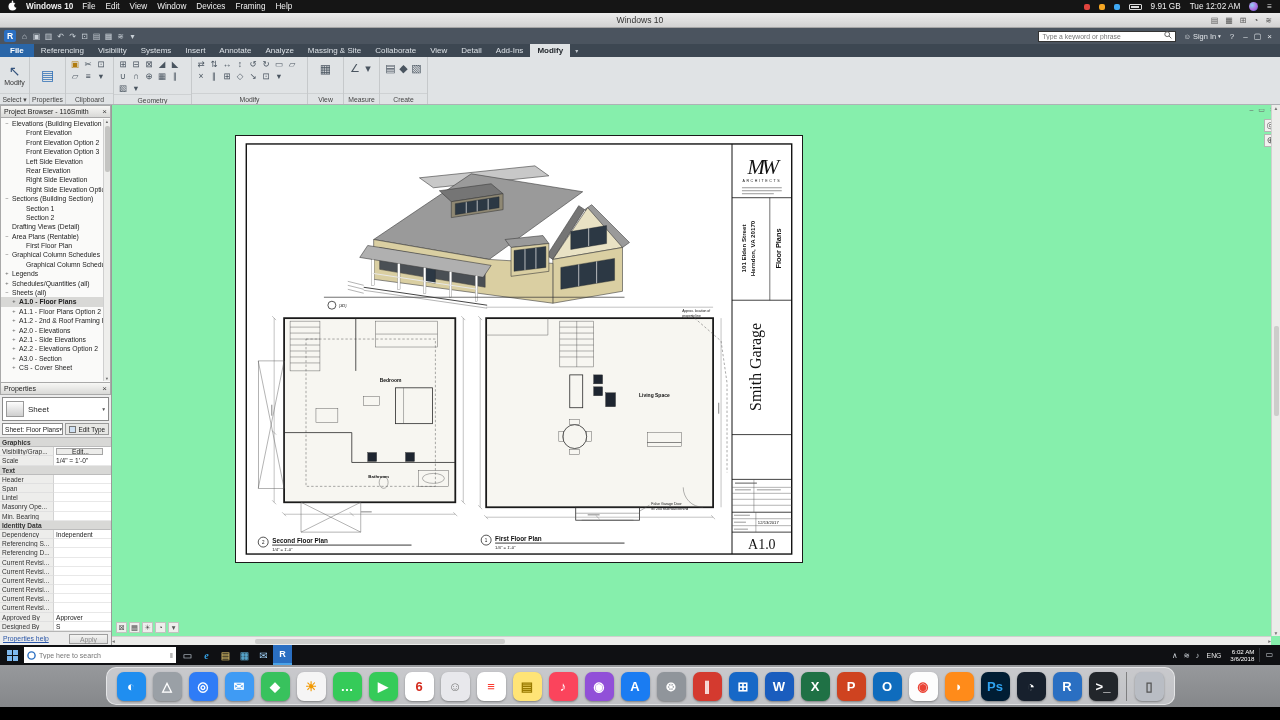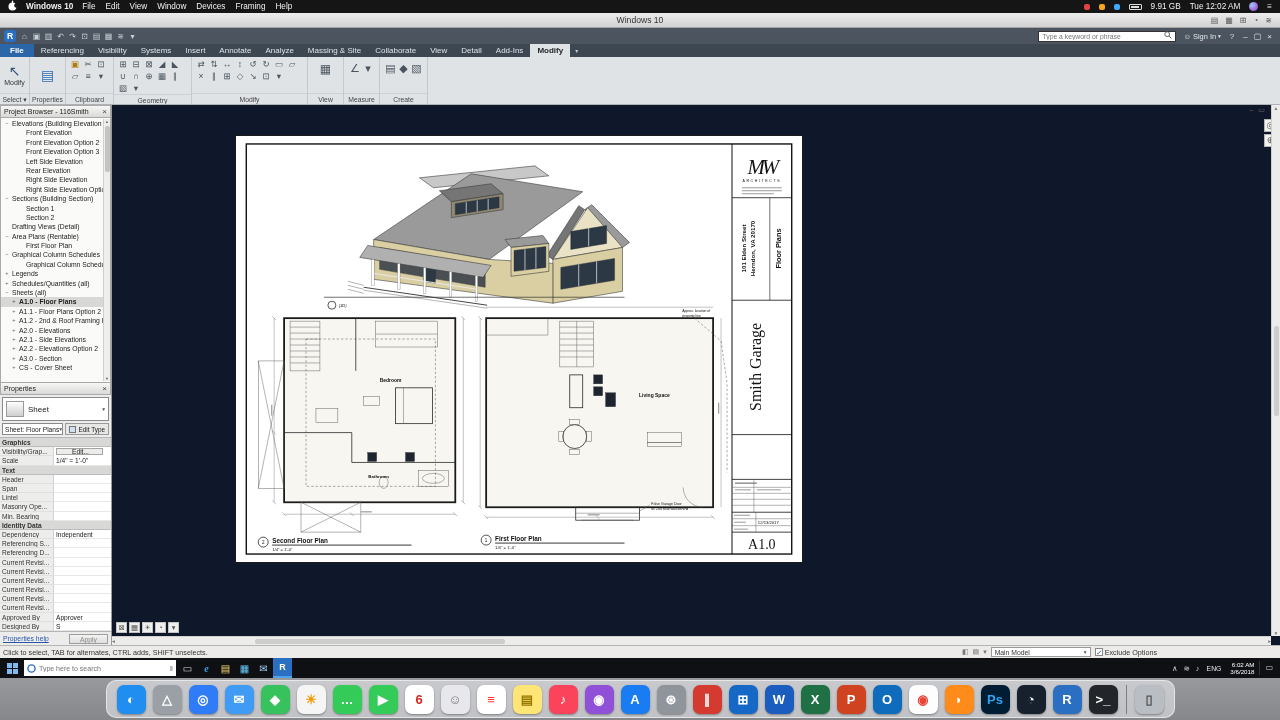--- a/index.html
+++ b/index.html
@@ -75,21 +75,21 @@
 .prow{display:flex;height:9.2px;line-height:9.2px;font-size:6.6px}
 .prow .plab{width:54px;flex:none;background:#ededeb;border-right:1px solid #d2d2d2;border-bottom:1px solid #e0e0e0;padding-left:2px;white-space:nowrap;overflow:hidden;color:#333}
 .prow .pval{flex:1;background:#fff;border-bottom:1px solid #e8e8e8;padding-left:2px;white-space:nowrap;overflow:hidden;color:#222}
 .prow.section .plab{width:100%;background:#d8d8d6;font-weight:bold;border-bottom:1px solid #bcbcbc}
 .prow.vbtn .pval{text-align:center;background:#eceuea;background:#ececea;border:1px solid #a5a5a5;margin:1px 8px 1px 2px;line-height:6.4px;height:7.2px}
 .pfoot{height:13px;display:flex;align-items:center;justify-content:space-between;padding:0 3px}
 .phelp{color:#2a56a8;text-decoration:underline;font-size:6.8px}
 .applybtn{border:1px solid #9e9e9e;background:linear-gradient(#f4f4f2,#dedede);color:#8a8a8a;font-size:6.8px;height:10px;line-height:9px;padding:0 10px}
 
 
-.canvas{flex:1;position:relative;background:#0f172a;overflow:hidden}
+.canvas{flex:1;position:relative;background:#86efac;overflow:hidden}
 .sheet{position:absolute;left:123px;top:30px;width:568px;height:428px;background:#fff;border:1px solid #1a1a1a}
 .winmini{position:absolute;right:6px;top:1px;display:flex;gap:5px;font-size:7px;color:#666}
 .navbar{position:absolute;right:3px;top:14px;display:flex;flex-direction:column;gap:2px}
 .navbtn{width:13px;height:13px;background:#f2f2f0;border:1px solid #b5b5b3;font-size:9px;line-height:11px;text-align:center;color:#555}
 .viewctl{position:absolute;left:4px;bottom:12px;display:flex;gap:2px}
 .viewctl span{width:11px;height:11px;background:#eeeeec;border:1px solid #c2c2c0;font-size:7.4px;line-height:10px;text-align:center;color:#555}
 .hscroll{position:absolute;left:0;right:9px;bottom:0;height:9px;background:#ececea;border-top:1px solid #d0d0ce;display:flex;align-items:center;font-size:5.6px;color:#777}
 .hscroll .thumb{width:250px;height:5px;background:#cdcdcb;border-radius:2px;margin-left:140px}
 .vscroll{position:absolute;right:0;top:0;bottom:9px;width:9px;background:#ececea;border-left:1px solid #d0d0ce;display:flex;flex-direction:column;align-items:center;justify-content:space-between;font-size:5.6px;color:#777}
 .vscroll .thumb{width:5px;height:90px;background:#cdcdcb;border-radius:2px}
@@ -794,35 +794,20 @@
         <span>▸</span>
       </div>
       <div class="vscroll">
         <span>▴</span>
         <span class="thumb"></span>
         <span>▾</span>
       </div>
     </div>
   </div>
 
-  <div class="statusbar">
-    <span>Click to select, TAB for alternates, CTRL adds, SHIFT unselects.</span>
-    <span class="sp"></span>
-    <span class="sicon">◧</span>
-    <span class="sicon">▤</span>
-    <span class="sicon">▾</span>
-    <span class="mmodel">
-      <span>Main Model</span>
-      <span class="dd">▾</span>
-    </span>
-    <span class="chk">
-      <i class="box">✓</i>
-      <span>Exclude Options</span>
-    </span>
-  </div>
 
   <div class="taskbar">
     <span class="startbtn">
       <svg width="11" height="11">
           <rect x="0" y="0" width="5" height="5" fill="#7fb9ee"></rect>
           <rect x="6" y="0" width="5" height="5" fill="#7fb9ee"></rect>
           <rect x="0" y="6" width="5" height="5" fill="#7fb9ee"></rect>
           <rect x="6" y="6" width="5" height="5" fill="#7fb9ee"></rect>
         </svg>
     </span>

